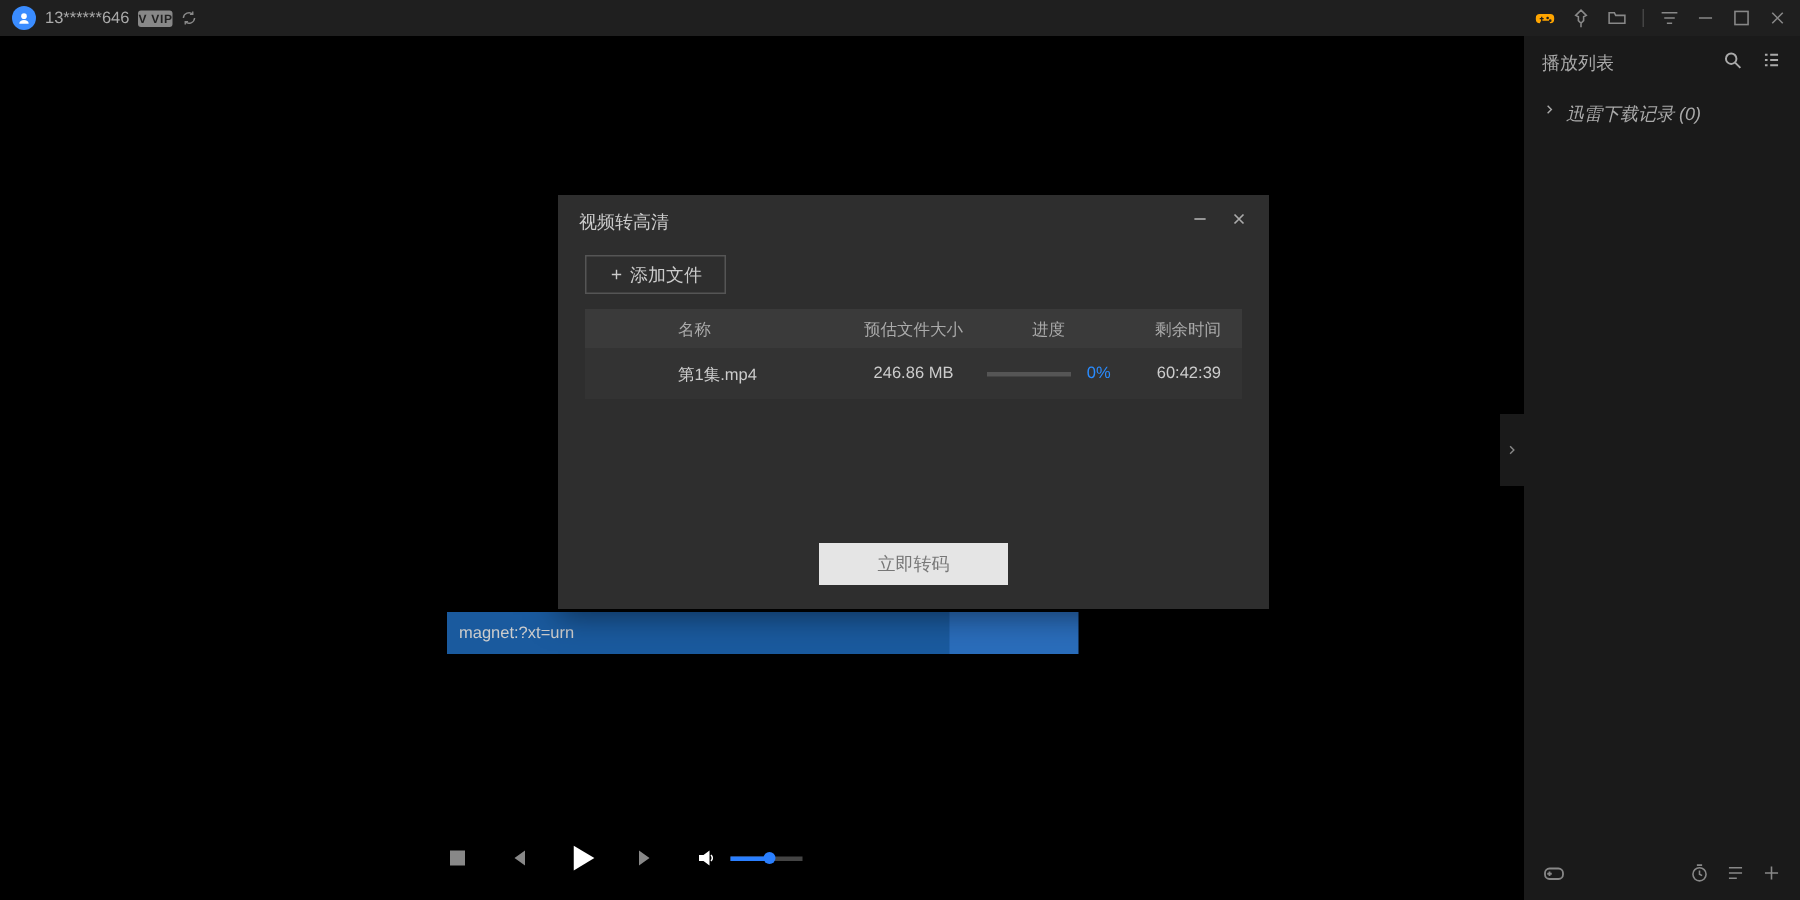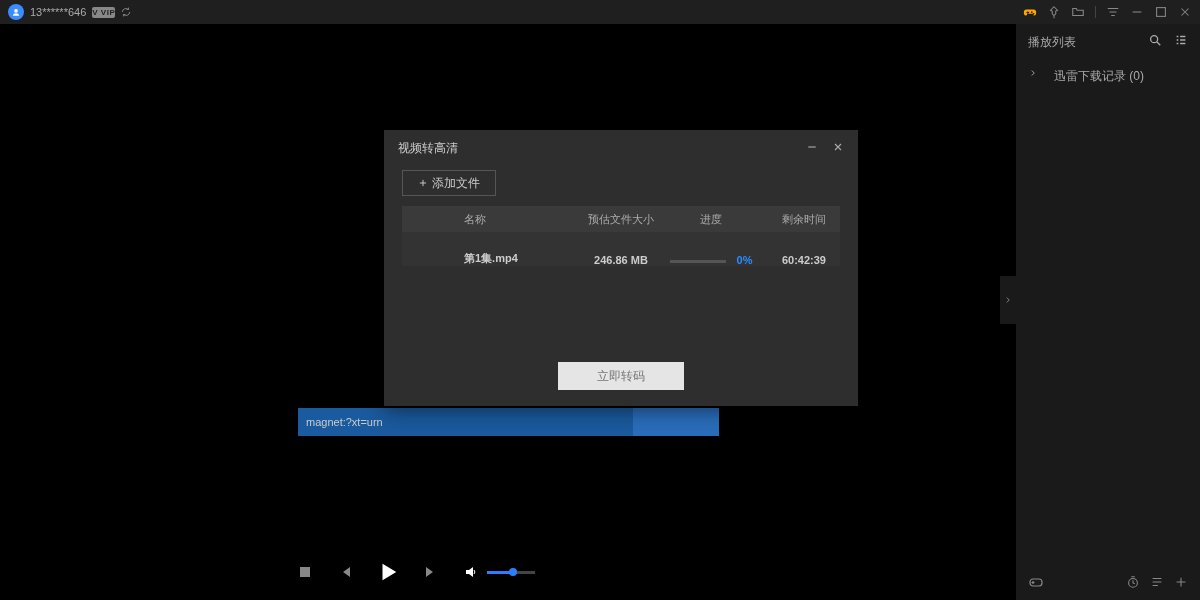--- a/index.html
+++ b/index.html
@@ -41,22 +41,22 @@
     }
     .sidebar-header {
       height: 36px; display: flex; align-items: center; justify-content: space-between;
       padding: 0 12px;
       text-align: center;
     }
     .sidebar-title { font-size: 12px; color: #aaa; }
     .sidebar-header-icons { display: flex; gap: 12px; }
     .sidebar-header-icons svg { width: 14px; height: 14px; color: #aaa; cursor: pointer; }
     .sidebar-item {
-      padding: 8px 12px; display: flex; align-items: flex-start; gap: 16px;
-      font-size: 12px; color: #aaa; cursor: pointer;
+      padding: 8px 12px; display: flex; align-items: flex-start; gap: 6px;
+      font-size: 12px; color: #aaa; cursor: pointer; font-style: italic;
     }
     .sidebar-item svg { width: 10px; height: 10px; }
     .sidebar-collapse {
       position: absolute; right: 184px; top: 50%; transform: translateY(-50%);
       width: 16px; height: 48px; background: #1a1a1a; display: flex;
       align-items: center; justify-content: center; cursor: pointer;
     }
     .sidebar-collapse svg { width: 10px; height: 10px; color: #888; }
     .sidebar-footer {
       margin-top: auto; height: 32px; display: flex; align-items: center;
@@ -90,21 +90,21 @@
     .volume-fill {
       height: 100%; background: #2a7fff; width: 55%;
     }
     .volume-thumb {
       position: absolute; left: 55%; top: 50%; transform: translate(-50%, -50%);
       width: 8px; height: 8px; border-radius: 50%; background: #2a7fff;
     }
 
     
     .dialog {
-      position: absolute; left: 384px; top: 130px; width: 474px; height: 276px;
+      position: absolute; left: 372px; top: 130px; width: 474px; height: 276px;
       background: #2e2e2e; border-radius: 0; display: flex; flex-direction: column;
       box-shadow: 0 4px 20px rgba(0,0,0,0.5);
     }
     .dialog-header {
       height: 36px; display: flex; align-items: center; justify-content: space-between;
       padding: 0 14px;
     }
     .dialog-title { font-size: 12px; color: #ccc; }
     .dialog-header-btns { display: flex; gap: 14px; }
     .dialog-header-btns svg { width: 12px; height: 12px; color: #aaa; cursor: pointer; }
@@ -119,22 +119,22 @@
     }
     .table-header {
       height: 26px; background: #3a3a3a; display: flex; align-items: center;
       font-size: 11px; color: #aaa; padding: 0 14px;
     }
     .col-name { flex: 1; margin-left: 48px; }
     .col-size { width: 90px; text-align: center; }
     .col-prog { width: 90px; text-align: center; }
     .col-time { width: 70px; text-align: right; }
     .table-row {
-      height: 34px; background: #333; display: flex; align-items: flex-end;
-      font-size: 11px; color: #ccc; padding: 0 14px; font-weight: bold;
+      height: 34px; background: #333; display: flex; align-items: center;
+      font-size: 11px; color: #ccc; padding: 0 14px;
     }
     .progress-bar {
       width: 56px; height: 3px; background: #555; display: inline-block;
       vertical-align: middle;
     }
     .progress-pct { color: #2a8cff; font-size: 11px; margin-left: 8px; }
     .convert-btn {
       margin: 16px auto 16px; width: 126px; height: 28px; background: #e5e5e5;
       color: #777; font-size: 12px; border: none; cursor: not-allowed;
       display: block;

